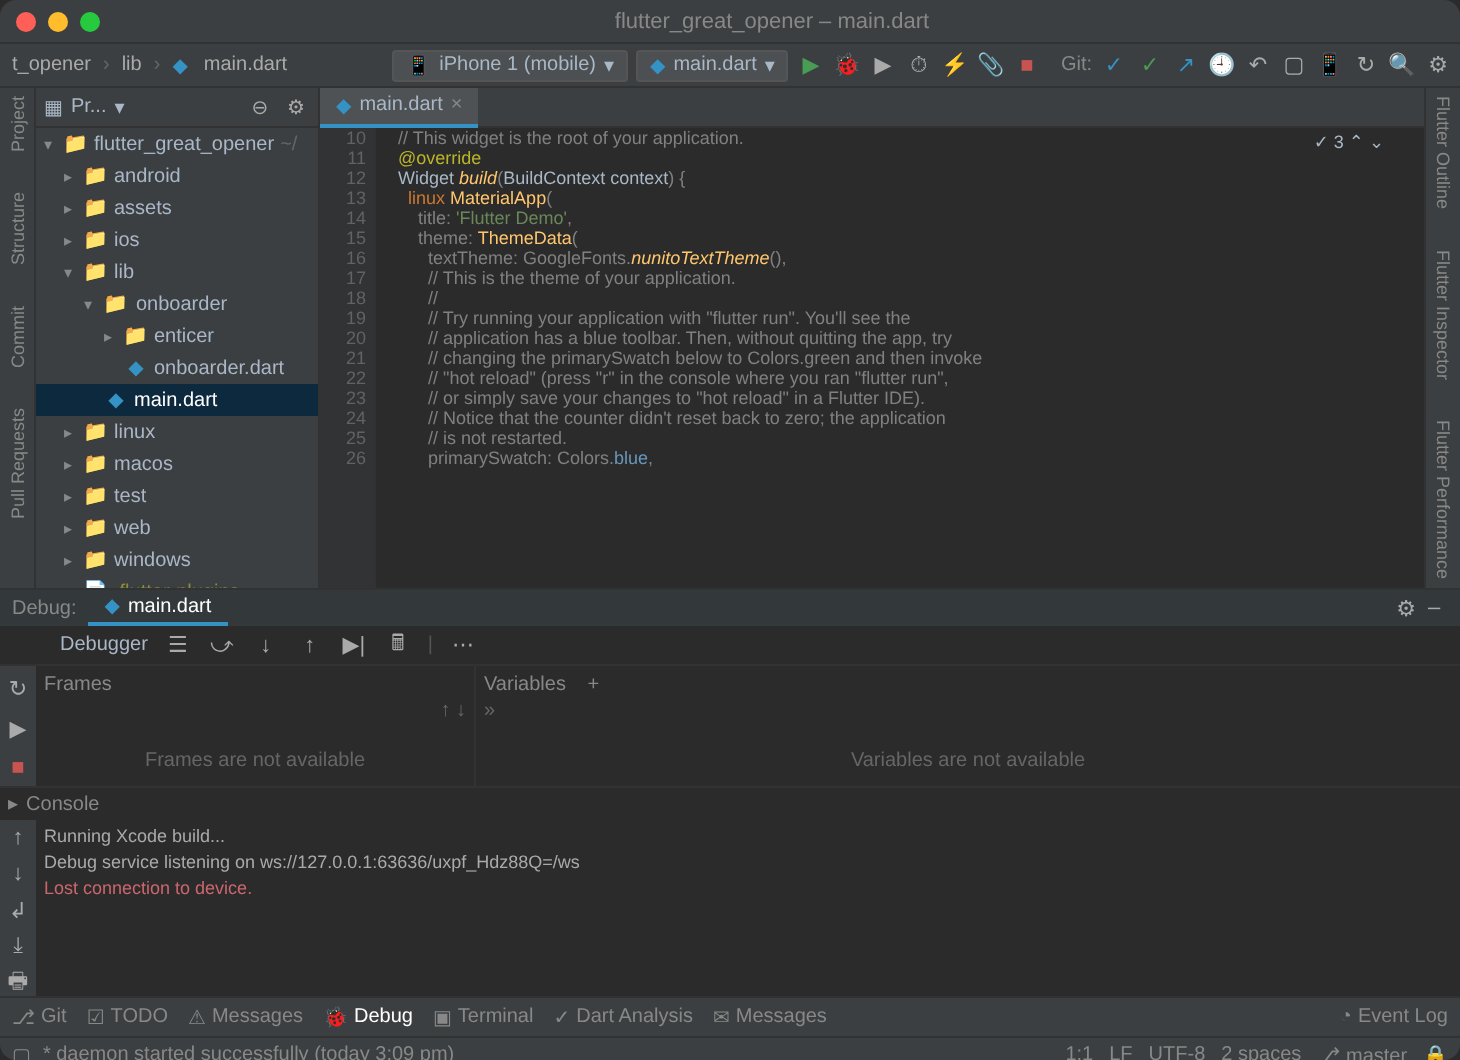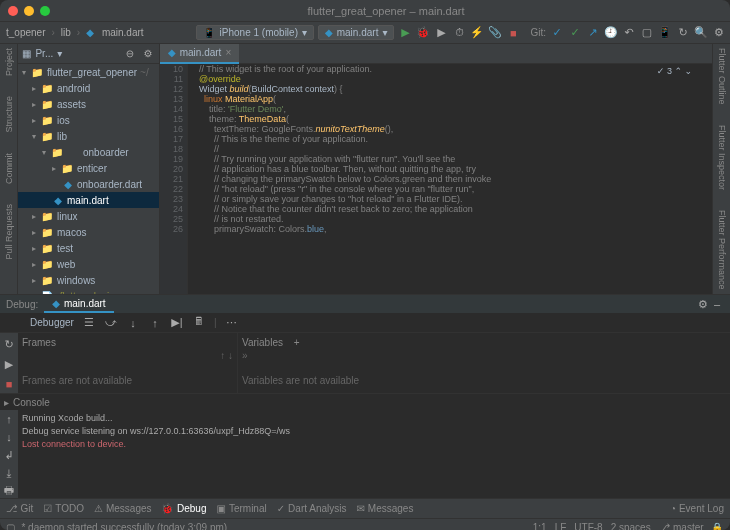--- a/index.html
+++ b/index.html
@@ -41,21 +41,21 @@
 .debug{background:#2b2b2b;border-top:1px solid #323232}
 .debug-hdr{height:18px;background:#33393b;display:flex;align-items:center;padding:0 6px;font-size:10px}
 .debug-hdr .lbl{color:#888}
 .debug-tab{margin-left:6px;padding:0 8px;color:#fff;border-bottom:2px solid #3592c4;height:18px;display:flex;align-items:center;gap:4px}
 .debug-sub{height:20px;display:flex;align-items:center;padding:0 4px;gap:8px;border-bottom:1px solid #323232}
 .debug-body{display:flex;height:60px}
 .db-left{width:18px;background:#3c3f41;display:flex;flex-direction:column;align-items:center;padding-top:4px;gap:6px}
 .db-frames{width:220px;border-right:1px solid #323232;padding:4px}
 .db-vars{flex:1;padding:4px}
 .db-title{font-size:10px;color:#888;margin-bottom:2px}
-.db-empty{color:#666;font-size:10px;text-align:left;padding-top:14px}
+.db-empty{color:#666;font-size:10px;text-align:center;padding-top:14px}
 .console{border-top:1px solid #323232}
 .con-hdr{height:16px;display:flex;align-items:center;padding:0 4px;gap:4px;font-size:10px;color:#888}
 .con-body{display:flex}
 .con-left{width:18px;background:#3c3f41;display:flex;flex-direction:column;align-items:center;padding-top:2px;gap:4px}
 .con-text{flex:1;padding:2px 4px;font-family:'Menlo',monospace;font-size:9px;line-height:13px;color:#aaa}
 .con-text .err{color:#cc666e}
 .statusbar{height:20px;background:#3c3f41;border-top:1px solid #323232;display:flex;align-items:center;padding:0 6px;gap:10px;font-size:10px;color:#888}
 .statusbar .item{display:flex;align-items:center;gap:3px}
 .statusbar2{height:18px;background:#3c3f41;border-top:1px solid #323232;display:flex;align-items:center;padding:0 6px;font-size:10px;color:#888}
 .statusbar2 .right{margin-left:auto;display:flex;gap:8px}
@@ -150,21 +150,21 @@
           <span style="margin-left:3px">ios</span>
         </div>
         <div class="tree-row d1">
           <span class="arrow">▾</span>
           <span class="ico" style="color:#aaa">📁</span>
           <span style="margin-left:3px">lib</span>
         </div>
         <div class="tree-row d2">
           <span class="arrow">▾</span>
           <span class="ico" style="color:#aaa">📁</span>
-          <span style="margin-left:19px">onboarder</span>
+          <span style="margin-left:4px">onboarder</span>
         </div>
         <div class="tree-row d3">
           <span class="arrow">▸</span>
           <span class="ico" style="color:#aaa">📁</span>
           <span style="margin-left:3px">enticer</span>
         </div>
         <div class="tree-row d3">
           <span class="arrow"></span>
           <span class="ico" style="color:#3592c4">◆</span>
           <span style="margin-left:3px">onboarder.dart</span>

